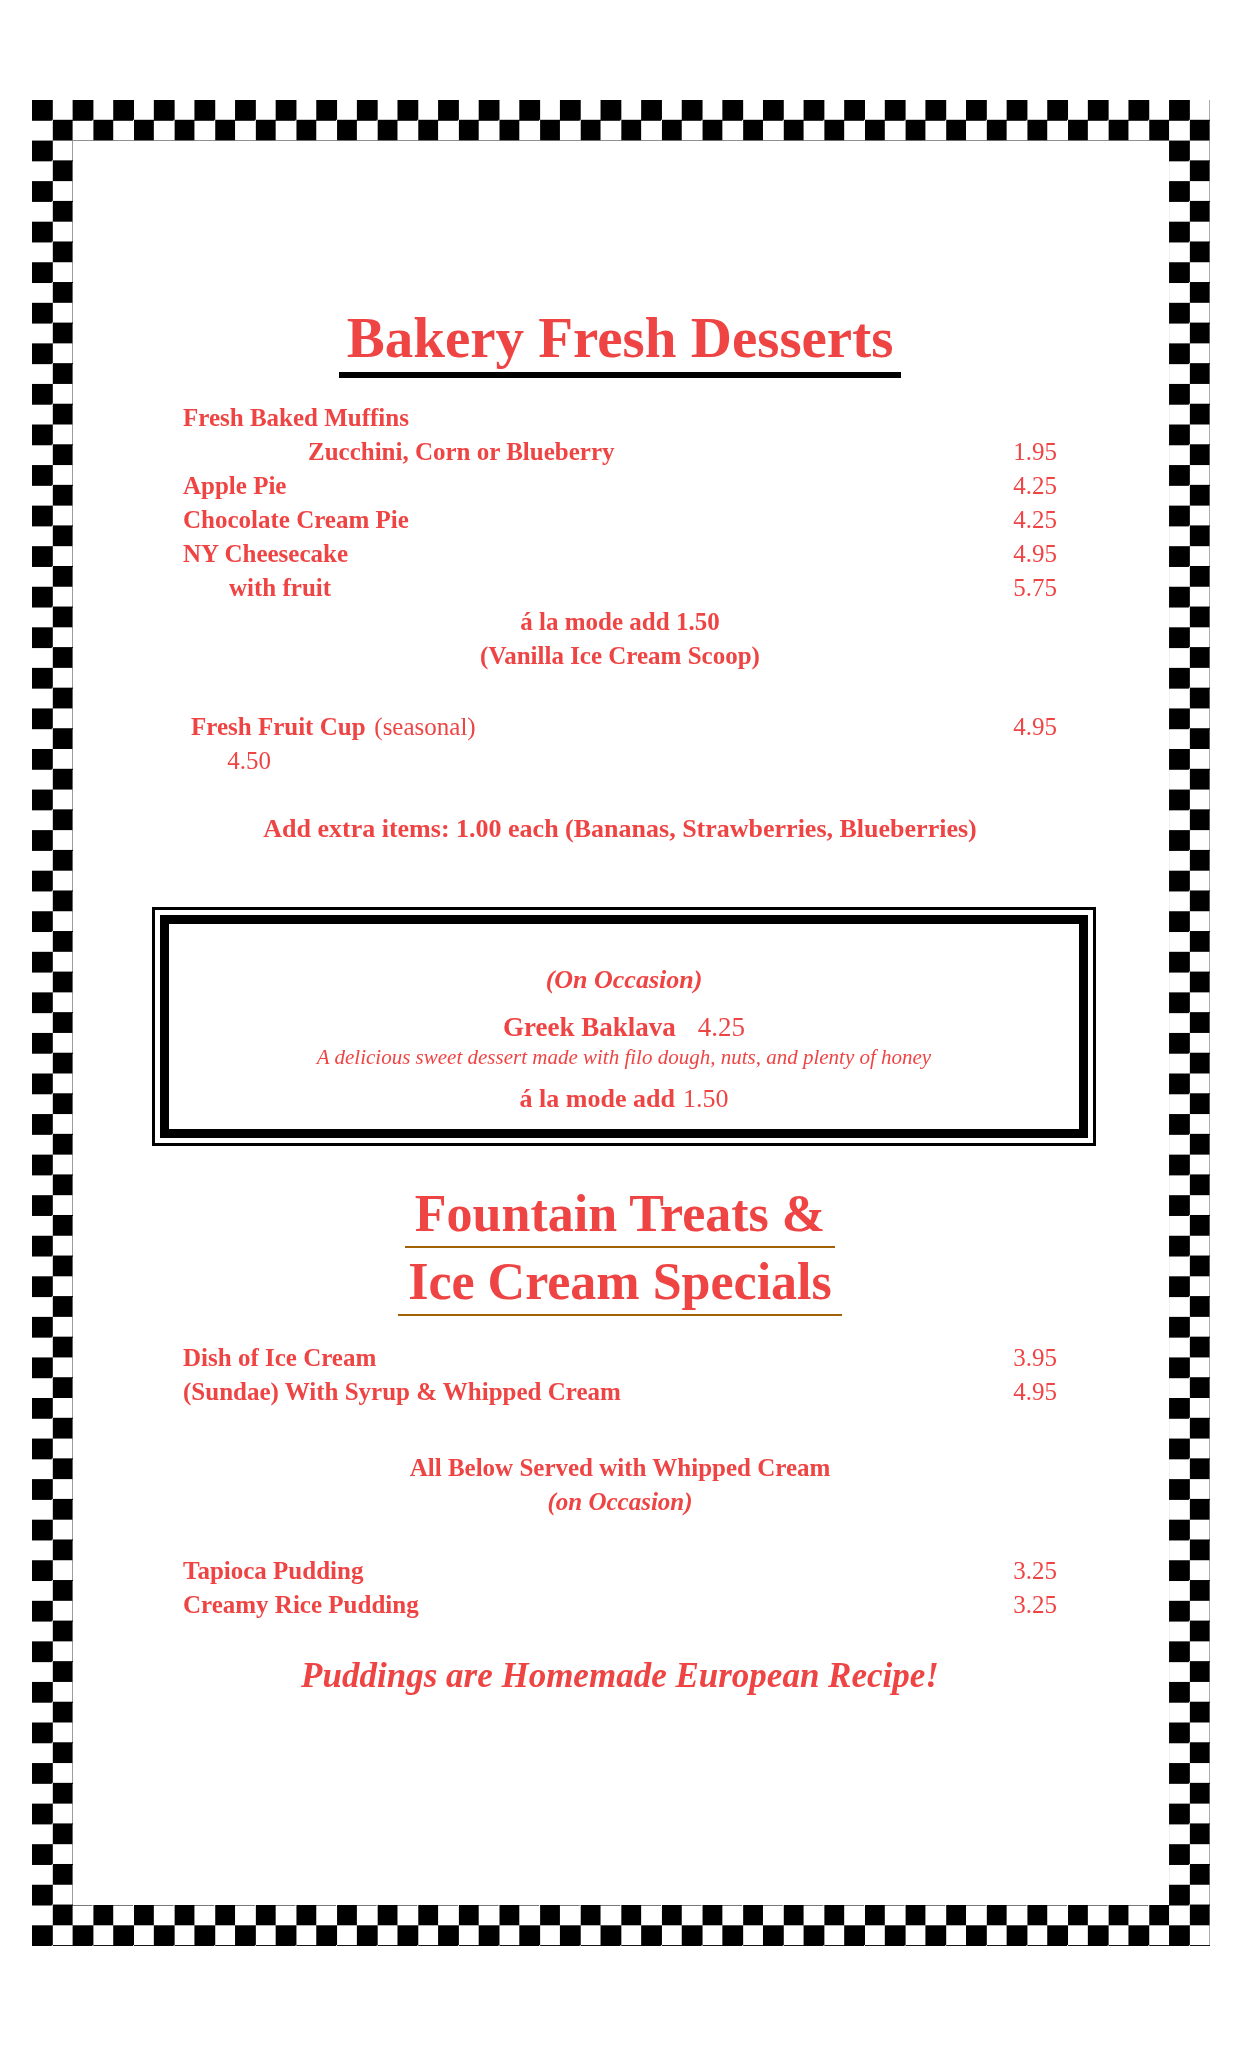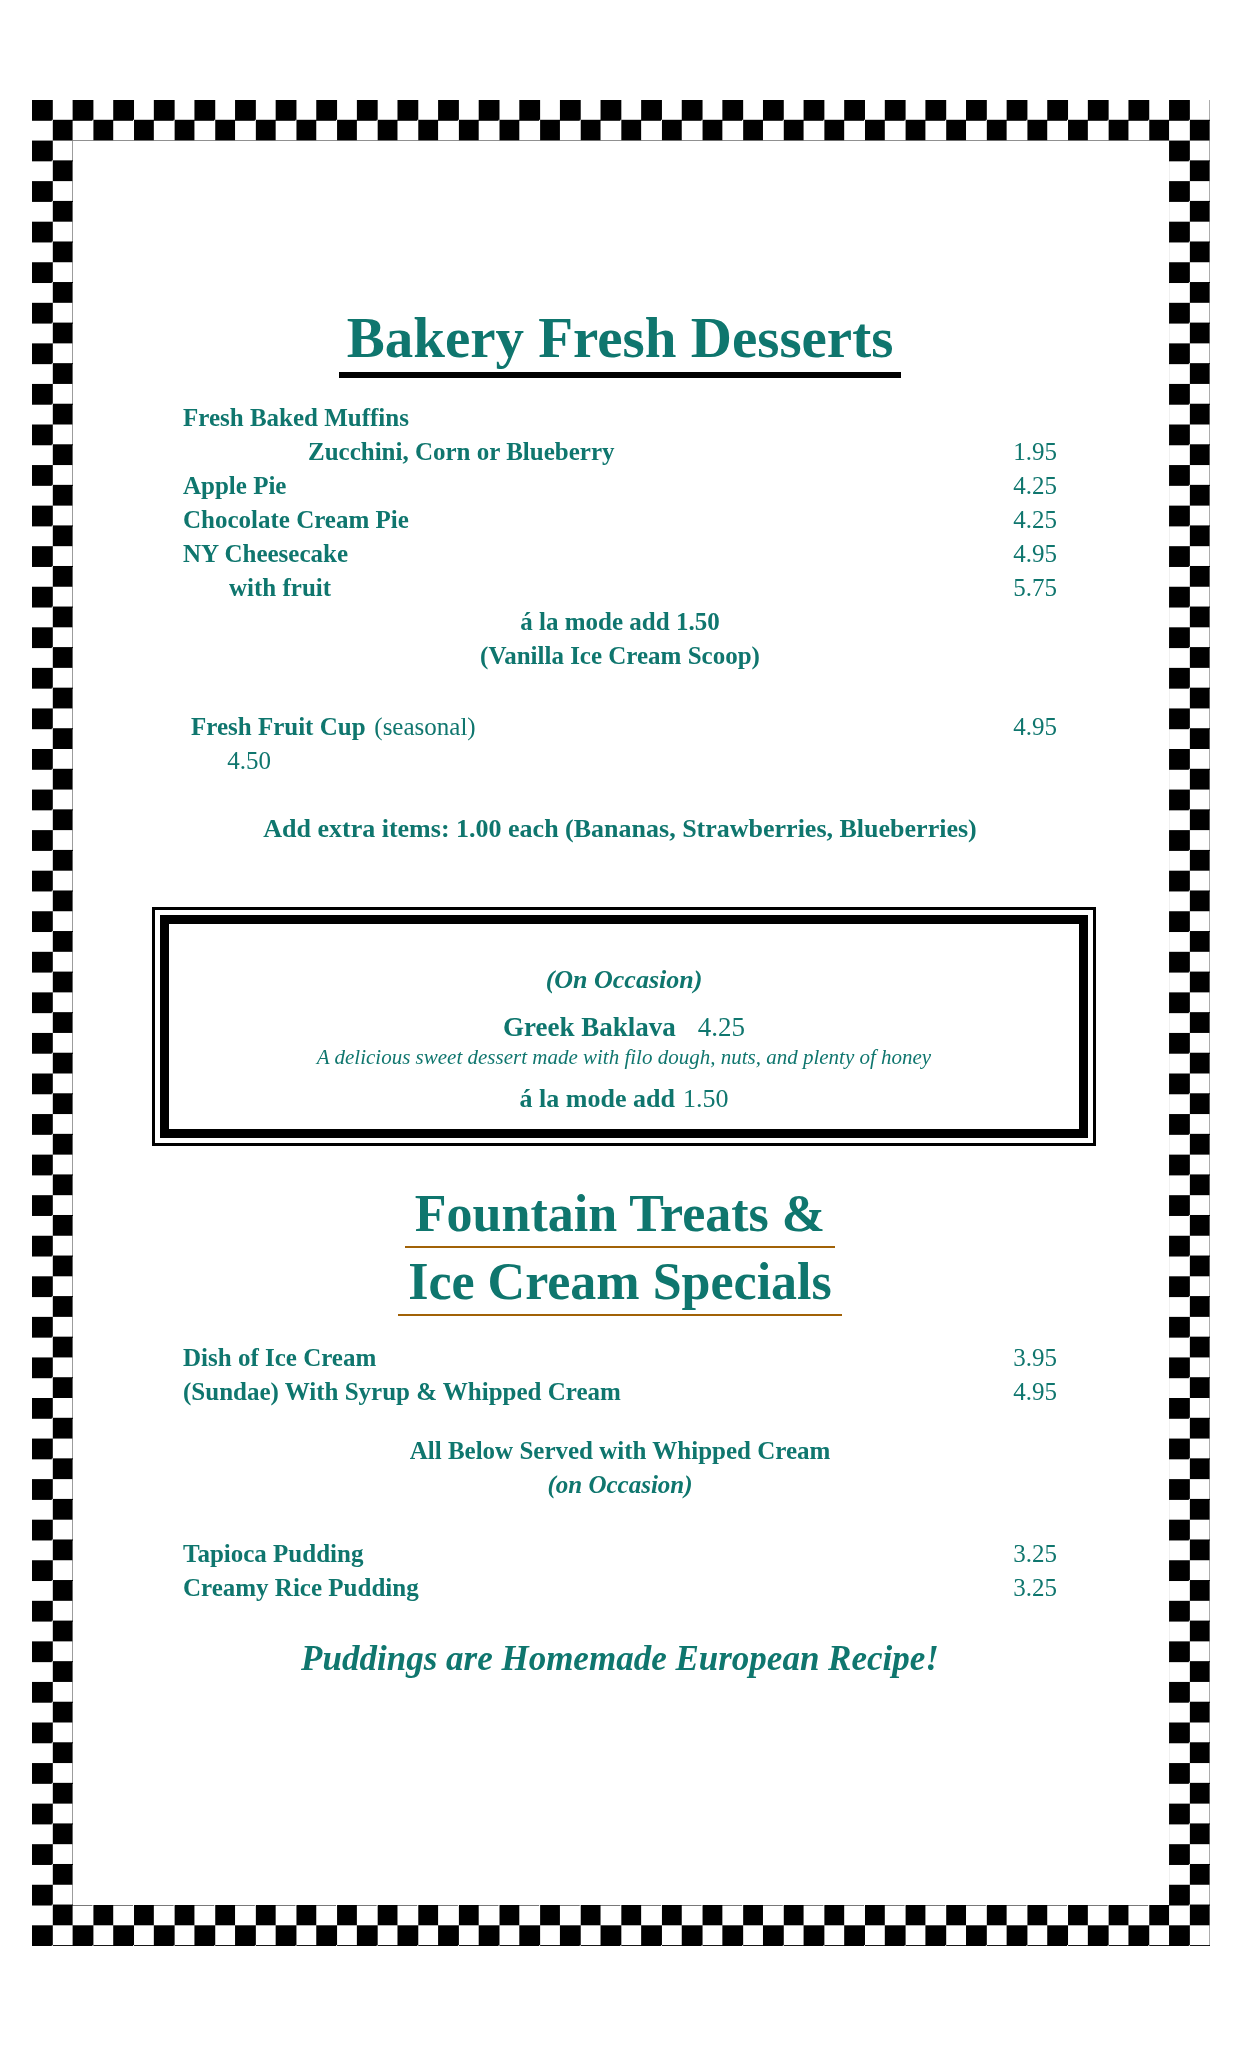--- a/index.html
+++ b/index.html
@@ -2,21 +2,21 @@
 <html><head>
 <meta charset="utf-8">
 <style>
   html,body{margin:0;padding:0;background:#ffffff;}
   .page{
     position:relative;
     width:1243px;height:2048px;
     margin:0 auto;
     background:#ffffff;
     font-family:"Liberation Serif","DejaVu Serif",serif;
-    color:#0f766e;
+    color:#ef4444;
     overflow:hidden;
   }
   
   .checker-frame{
     position:absolute;left:32px;top:100px;width:1178px;height:1846px;
     background:conic-gradient(#ffffff 0deg 90deg,#000000 90deg 180deg,#ffffff 180deg 270deg,#000000 270deg 360deg);
     background-size:40.62px 40.57px;
   }
   .checker-mask{
     position:absolute;left:40.62px;top:40.57px;right:40.62px;bottom:40.57px;
@@ -73,21 +73,21 @@
   .alamode-line .reg{font-weight:normal;margin-left:8px;}
   
   .heading2{text-align:center;margin-top:40px;}
   .heading2 .hline{line-height:56px;}
   .heading2 .ul{
     display:inline-block;font-size:52px;font-weight:bold;
     padding:0 10px 4px 10px;border-bottom:2px solid #a16207;
     white-space:nowrap;
   }
   .items-2{margin-top:19px;}
-  .served{margin-top:25px;font-family:Liberation Serif, serif;}
+  .served{margin-top:42px;font-family:Liberation Serif, serif;}
   .served-italic{font-style:italic;}
   .items-3{margin-top:35px;}
   .footer-line{
     margin-top:37px;text-align:center;
     font-size:35px;font-weight:bold;font-style:italic;line-height:34px;
   }
 </style>
 </head>
 <body>
 

